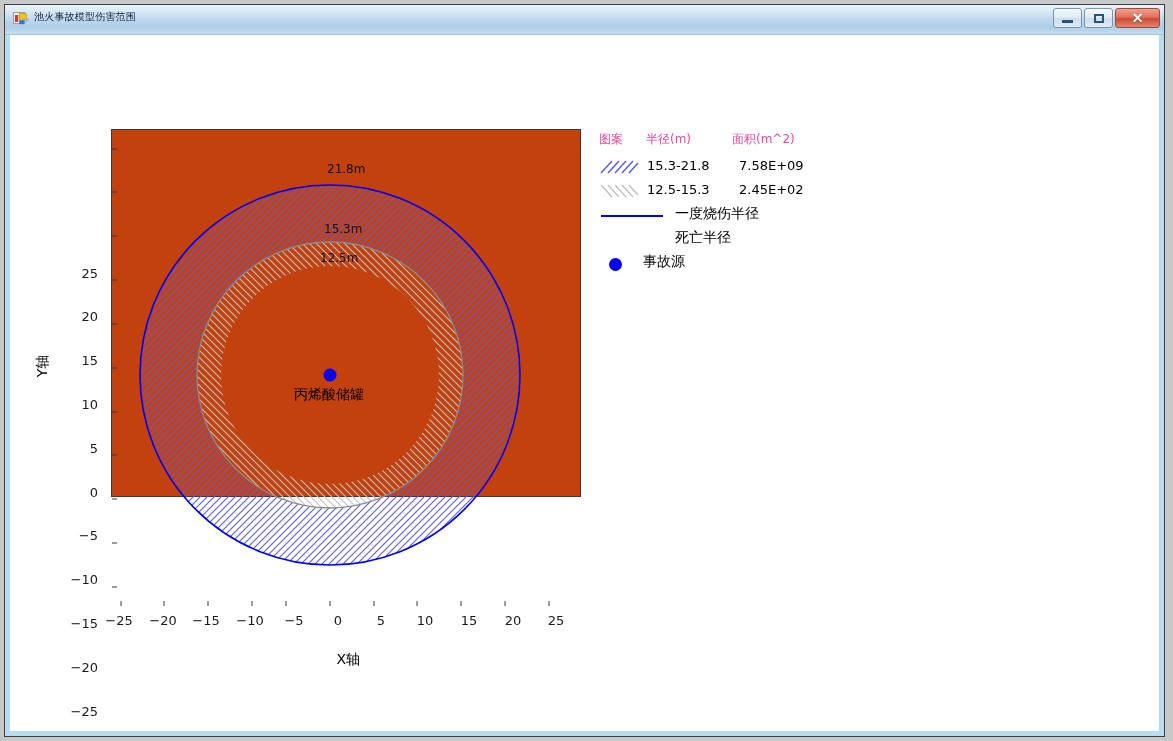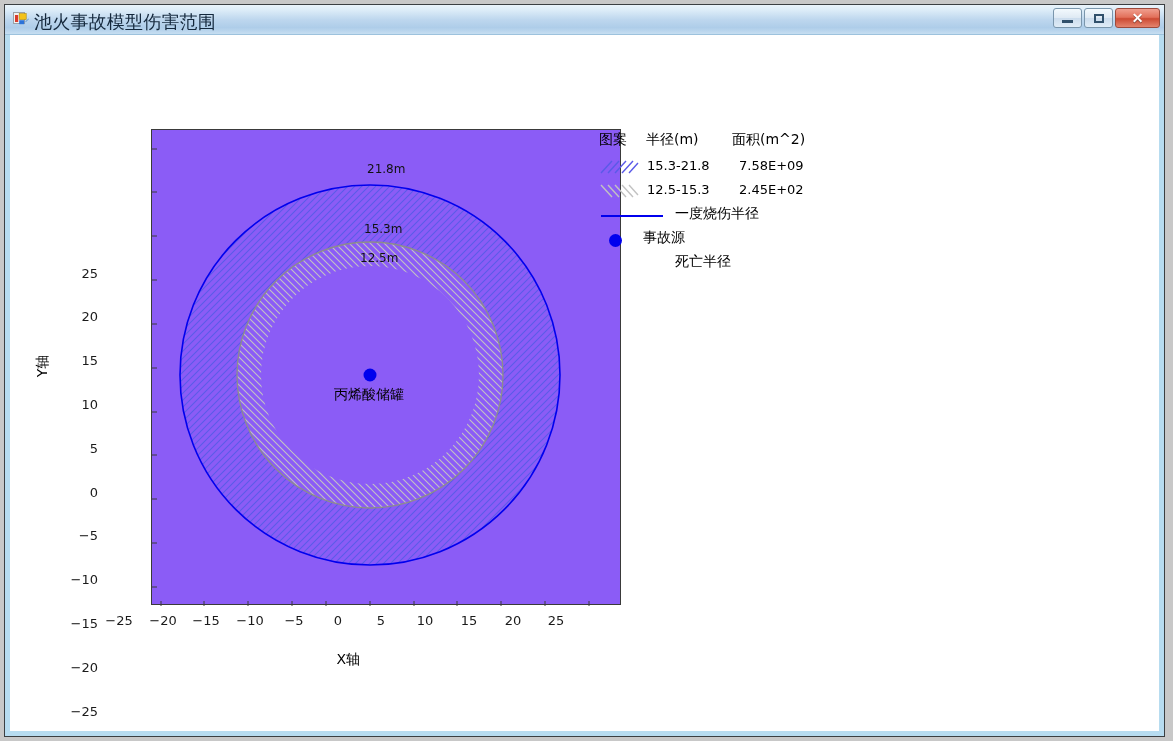--- a/index.html
+++ b/index.html
@@ -46,21 +46,21 @@
     box-sizing: border-box;
   }
   .title-icon {
     position: absolute;
     left: 8px; top: 7px;
     width: 16px; height: 16px;
   }
   .title-text {
     position: absolute;
     left: 29px; top: 5px;
-    font-size: 18px;
+    font-size: 10px;
     color: #14283c;
     letter-spacing: 0.2px;
     white-space: nowrap;
     font-family: "DejaVu Sans", "Liberation Sans", sans-serif;
     text-align: center;
   }
   .win-buttons {
     position: absolute;
     right: 4px; top: 3px;
     display: flex;
@@ -112,25 +112,24 @@
     position: absolute;
     left: 0; top: 0;
     width: 1151px;
     height: 698px;
   }
   .plot-frame {
     position: absolute;
     left: 101px;
     top: 94px;
     width: 470px;
-    height: 476px;
+    height: 368px;
     border: 1px solid #3a3a3a;
     box-sizing: border-box;
-    background: #8b5cf6;
-    margin-left: 40px;
+    background: #c2410c;
   }
   .plot-svg { position: absolute; left: 0; top: 0; }
 
   .tick-label {
     position: absolute;
     font-family: "DejaVu Sans", "Liberation Sans", sans-serif;
     font-size: 13px;
     color: #1a1a1a;
     white-space: nowrap;
   }
@@ -168,22 +167,22 @@
   .legend {
     position: absolute;
     left: 589px;
     top: 96px;
     width: 250px;
   }
   .legend-header {
     position: relative;
     height: 25px;
     font-family: "DejaVu Sans", "Liberation Sans", sans-serif;
-    font-size: 14px;
-    color: #000000;
+    font-size: 12px;
+    color: #ec4899;
   }
   .lh-pattern { position: absolute; left: 0; top: 0; }
   .lh-radius  { position: absolute; left: 47px; top: 0; }
   .lh-area    { position: absolute; left: 133px; top: 0; }
 
   .legend-row {
     position: relative;
     height: 24px;
     font-family: "DejaVu Sans", "Liberation Sans", sans-serif;
     font-size: 13px;
@@ -388,25 +387,25 @@
           </div>
 
 
           <div class="legend-line-row">
             <div class="ll-line"></div>
             <span class="ll-label">一度烧伤半径</span>
           </div>
 
 
           <div class="legend-line-row">
+            <span class="ll-label indent">死亡半径</span>
+          </div>
+
+          <div class="legend-line-row">
             <div class="ll-dot"></div>
             <span class="ll-label-src">事故源</span>
-          </div>
-
-          <div class="legend-line-row">
-            <span class="ll-label indent">死亡半径</span>
           </div>
         </div>
 
       </div>
     </div>
   </div>
 </div>
 
 </body></html>

